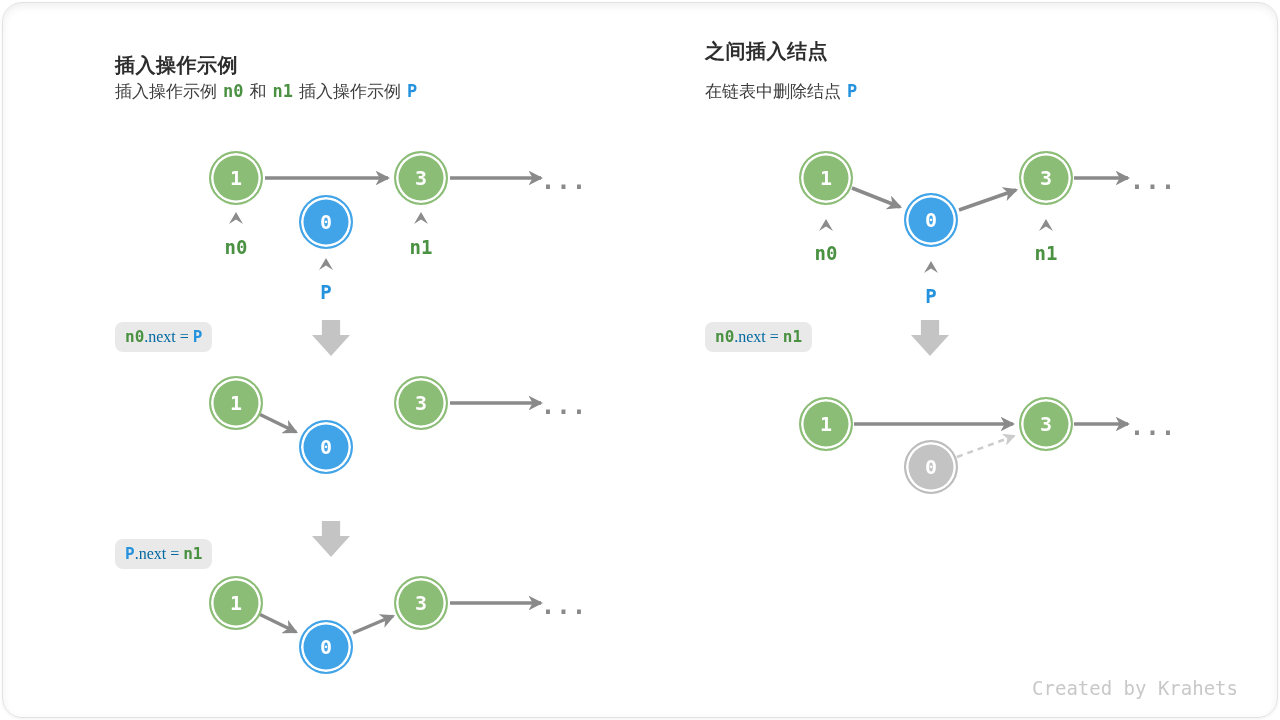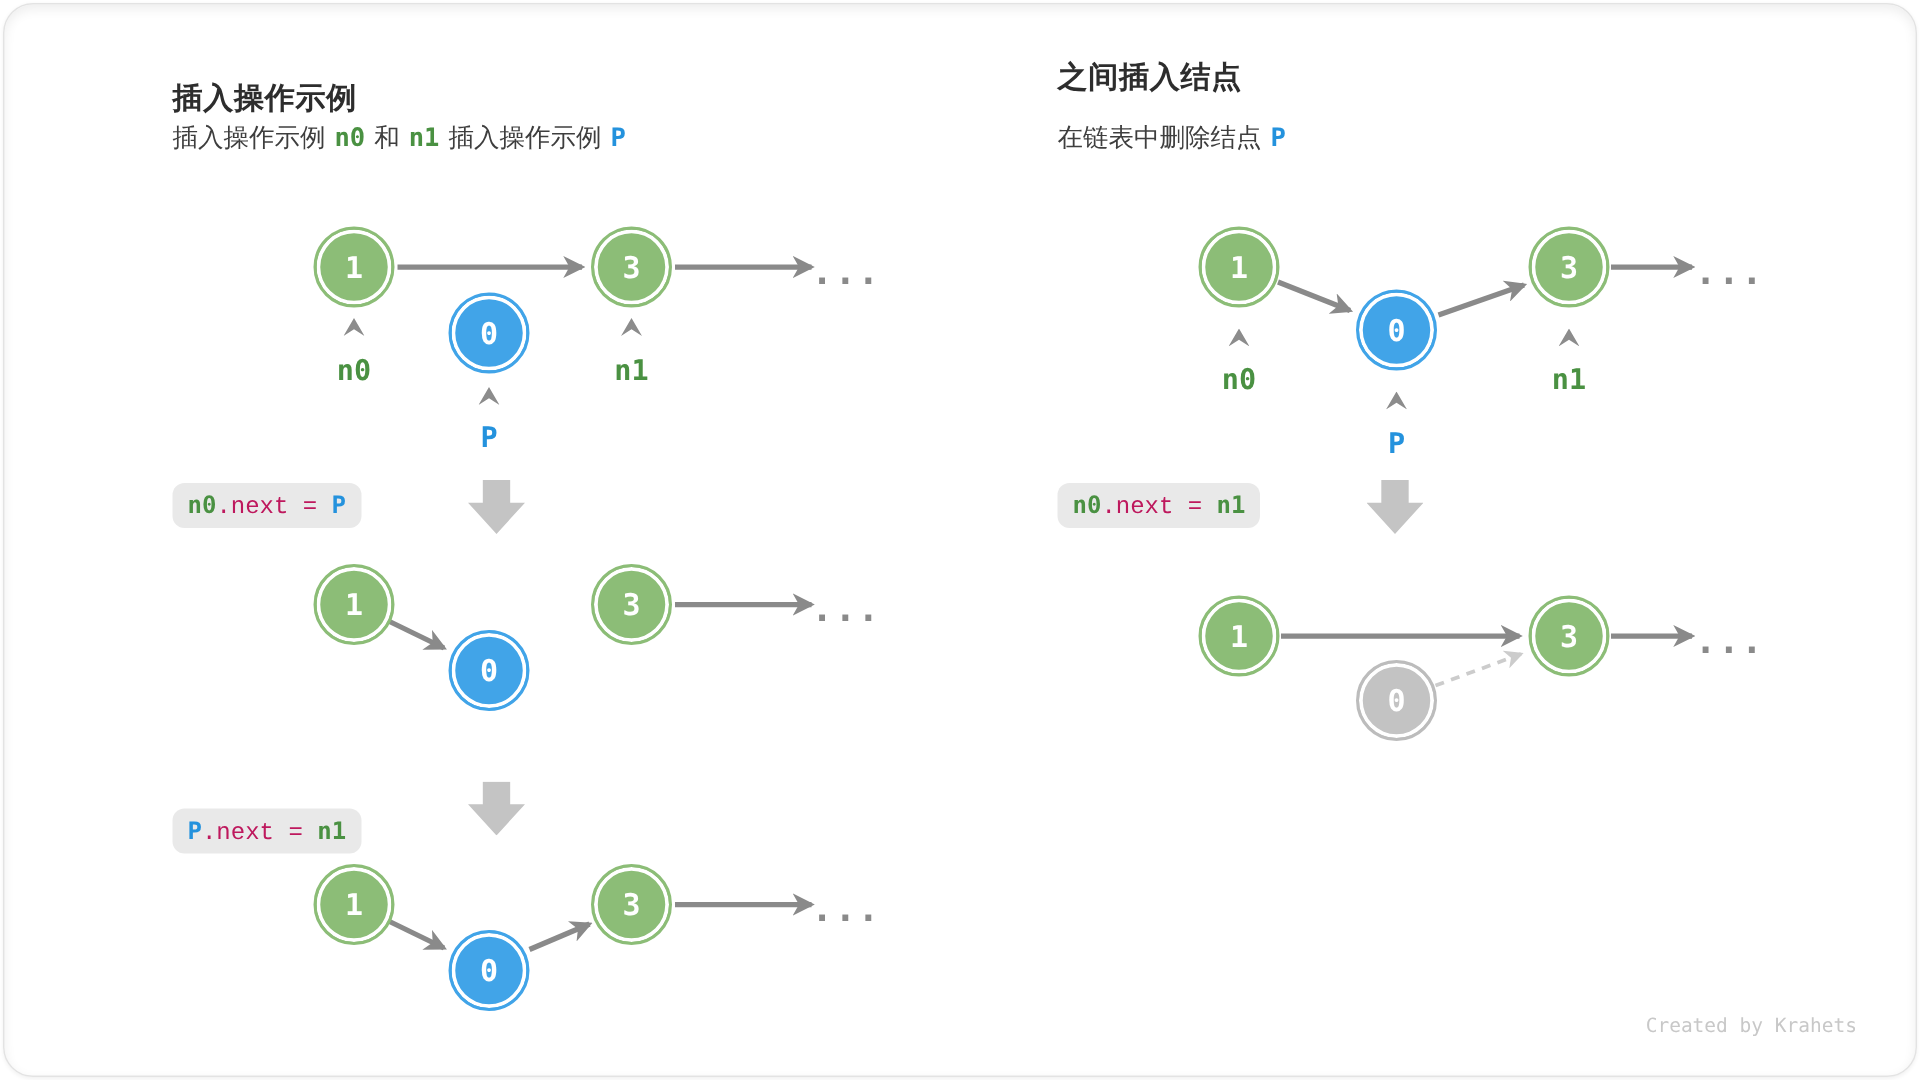--- a/index.html
+++ b/index.html
@@ -19,27 +19,27 @@
     box-shadow:inset 0 0 0 2.5px #fff;}
   .node.green{background:var(--node_green,#8cbd77);border:2.5px solid var(--node_green,#8cbd77);}
   .node.blue{background:var(--node_blue,#41a4e8);border:2.5px solid var(--node_blue,#41a4e8);}
   .node.gray{background:var(--node_gray,#c3c3c3);border:2.5px solid #bcbcbc;}
   .caret{width:14px;height:12px;background:#8c8c8c;
     clip-path:polygon(50% 0,100% 100%,50% 62%,0 100%);}
   .ptr-label{font-family:"DejaVu Sans Mono","Liberation Mono",monospace;font-weight:bold;font-size:19px;}
   .code-badge{height:30px;line-height:30px;background:#e9e9e9;border-radius:8px;
     padding:0 10px;font-size:16px;color:#3a3a3a;white-space:pre;display:inline-block;
     transform:translate(0,-50%);}
-  .code-badge .plain{font-family:Liberation Mono, monospace;color:#be185d;}
+  .code-badge .plain{font-family:Liberation Serif, serif;color:#0369a1;}
   .code-badge .kw{font-family:"DejaVu Sans Mono","Liberation Mono",monospace;font-weight:bold;}
   .block-arrow{width:38px;height:36px;background:#c4c4c4;
     clip-path:polygon(26% 0,74% 0,74% 42%,100% 42%,50% 100%,0 42%,26% 42%);}
   .dots{font-family:"DejaVu Sans Mono","Liberation Mono",monospace;font-weight:bold;
     font-size:24px;color:#8a8a8a;letter-spacing:1px;line-height:0;}
-  .footer{font-family:"DejaVu Sans Mono","Liberation Mono",monospace;font-size:13px;color:#c8c8c8;}
+  .footer{font-family:"DejaVu Sans Mono","Liberation Mono",monospace;font-size:19px;color:#c8c8c8;}
   svg.arrow-layer{position:absolute;left:0;top:0;pointer-events:none;}
   line.solid{stroke:#8a8a8a;stroke-width:3.5;}
   line.dashed{stroke:#cccccc;stroke-width:2.5;stroke-dasharray:6 5;}
 </style>
 </head>
 <body>
 
 <div class="frame"></div>
 
 <svg class="arrow-layer" width="1280" height="720">

